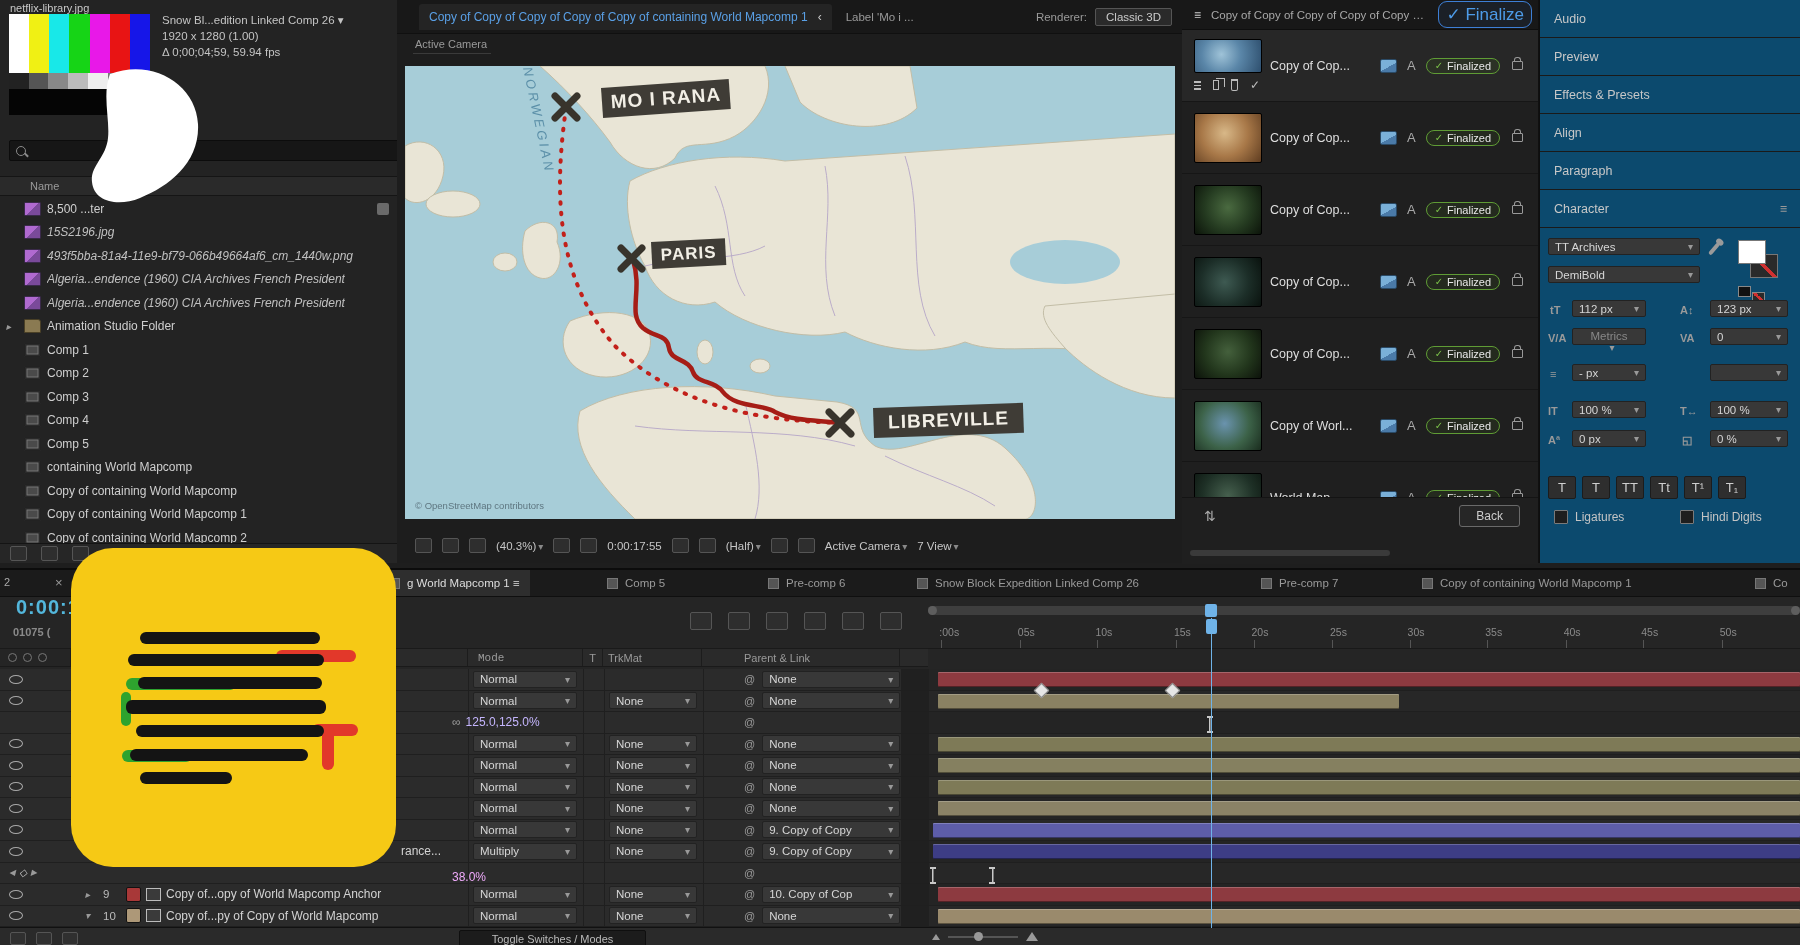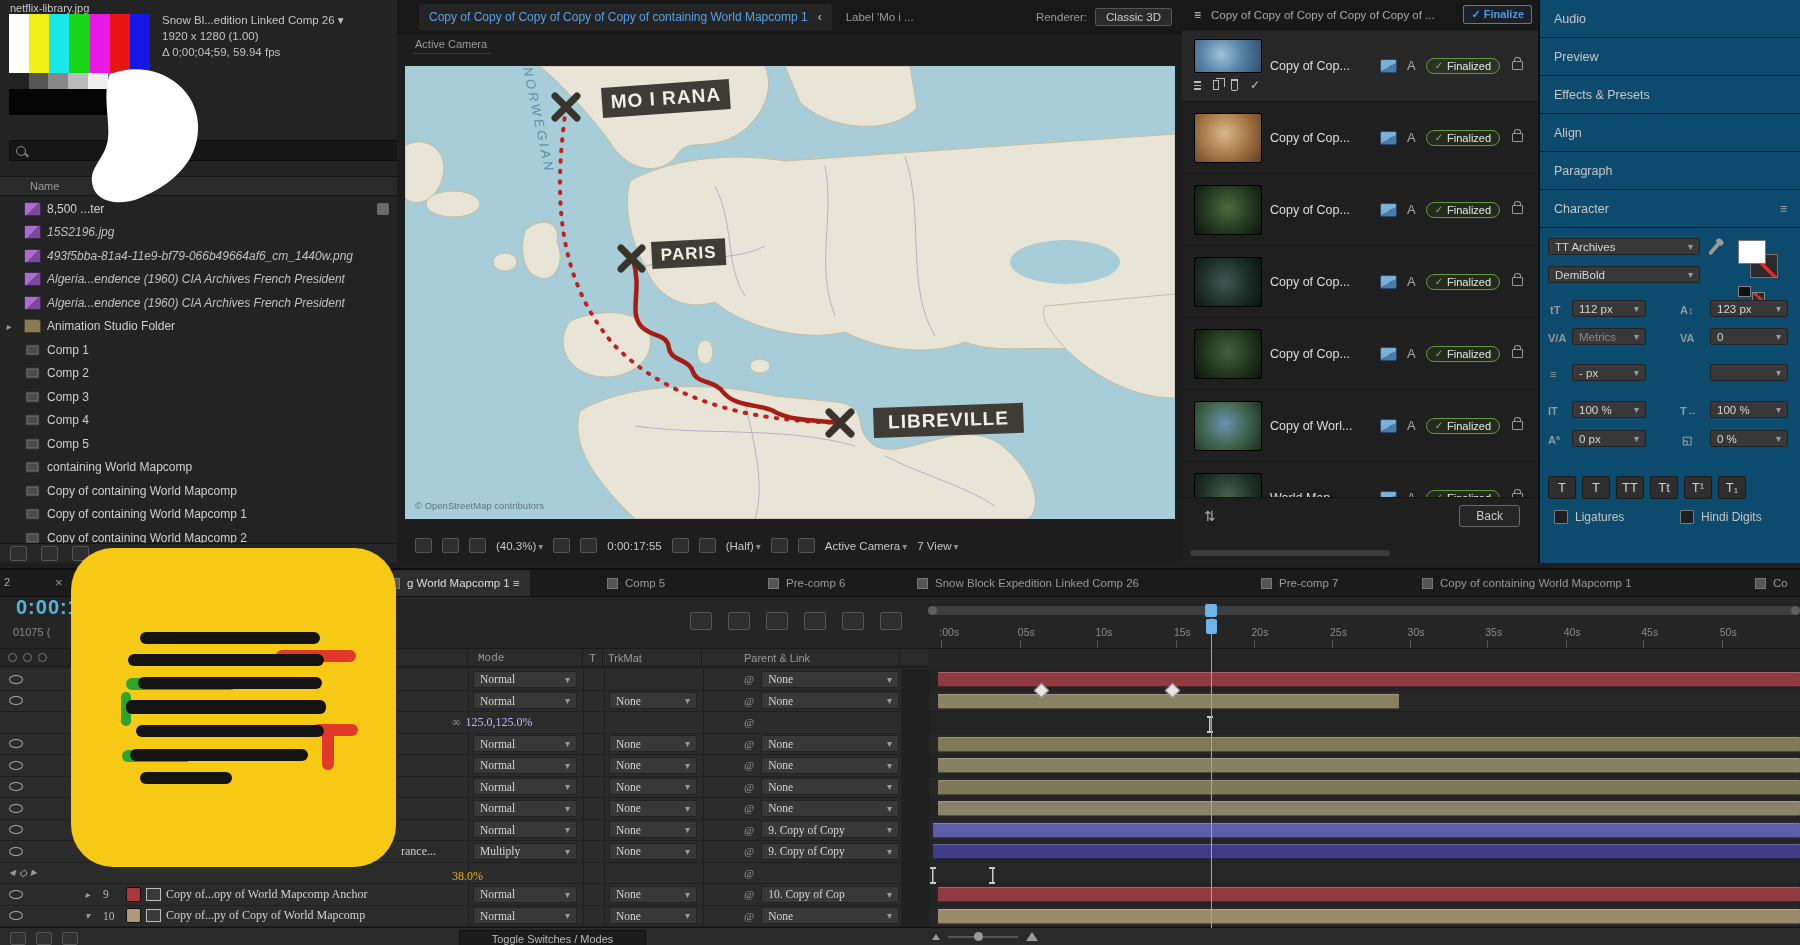--- a/index.html
+++ b/index.html
@@ -49,21 +49,21 @@
   .vw-cam{left:16px;top:38px;color:#9a9a9a;font-size:11px;border-bottom:1px solid #3a3a3a;padding:0 4px 3px 2px;}
   .map-wrap{left:8px;top:66px;width:770px;height:453px;}
   .map-attr{position:absolute;left:10px;bottom:8px;font-size:9.5px;color:#5e7680;}
   .vw-toolbar{left:0;top:528px;width:100%;height:35px;display:flex;align-items:center;gap:10px;padding-left:18px;box-sizing:border-box;color:#c6c6c6;font-size:11.5px;}
   .vw-toolbar .txt{white-space:nowrap;}
   .vw-toolbar .car{color:#888;font-size:10px;margin-left:2px;}
   
   .sk{left:1182px;top:0;width:356px;height:563px;background:#1f1f1f;border-right:1px solid #101010;}
   .sk-head{left:0;top:0;width:100%;height:30px;background:#181818;border-bottom:1px solid #0e0e0e;display:flex;align-items:center;gap:10px;padding:0 6px 0 12px;box-sizing:border-box;}
   .sk-title{color:#a8a8a8;font-size:11.5px;white-space:nowrap;overflow:hidden;text-overflow:ellipsis;flex:1;}
-  .btn-finalize{flex:none;border:1px solid #3d7fd6;color:#4d9be8;border-radius:2px;padding:2px 7px;font-size:11px;background:rgba(61,127,214,0.08);white-space:nowrap;font-weight:bold;}
+  .btn-finalize{flex:none;border:1px solid #3d7fd6;color:#4d9be8;border-radius:9px;padding:2px 7px;font-size:17px;background:rgba(61,127,214,0.08);white-space:nowrap;}
   .stack-rows{left:0;top:30px;width:100%;height:467px;overflow:hidden;}
   .stack-row{position:relative;height:72px;border-bottom:1px solid #161616;display:flex;align-items:center;padding-left:12px;gap:10px;box-sizing:border-box;}
   .stack-row[data-selected="true"]{background:#272727;}
   .thumb-wrap{width:66px;flex:none;align-self:center;}
   .stack-thumb{width:66px;height:48px;border-radius:2px;border:1px solid #000;}
   .stack-row[data-selected="true"] .stack-thumb{height:32px;}
   .row-actions{display:flex;gap:12px;margin-top:5px;align-items:center;color:#bbb;}
   .ic-ham{width:12px;height:9px;background:repeating-linear-gradient(#bbb 0 1.5px,transparent 1.5px 3.5px);}
   .ic-dup{width:8px;height:8px;border:1px solid #bbb;position:relative;}
   .ic-dup::after{content:"";position:absolute;left:2px;top:-3px;width:8px;height:8px;border:1px solid #bbb;border-left:0;border-bottom:0;}
@@ -100,40 +100,40 @@
   .chk .box{width:12px;height:12px;border:1px solid #7a7a7a;background:#1e1e1e;border-radius:1px;}
   
   .tl{left:0;top:568px;width:1800px;height:377px;background:#252525;border-top:2px solid #0c0c0c;}
   .tl-tabs{position:absolute;left:0;top:0;width:100%;height:26px;background:#1b1b1b;border-bottom:1px solid #0f0f0f;}
   .tl-stub{position:absolute;left:4px;top:6px;color:#aaa;font-size:11px;}
   .tl-x{position:absolute;left:55px;top:5px;color:#999;font-size:13px;}
   .tl-tab{position:absolute;top:0;height:26px;display:flex;align-items:center;gap:7px;padding:0 10px;color:#9a9a9a;font-size:11.5px;white-space:nowrap;}
   .tl-tab::before{content:"";width:9px;height:9px;background:#555;border:1px solid #777;flex:none;}
   .tl-tab[data-active="true"]{background:#2e2e2e;color:#ddd;}
   .tl-time{position:absolute;left:16px;top:26px;color:#53b7dc;font-size:20px;font-weight:bold;letter-spacing:1px;}
-  .tl-frame{position:absolute;left:13px;top:56px;color:#8a8a8a;font-size:11px;}
+  .tl-frame{position:absolute;left:13px;top:56px;color:#8a8a8a;font-size:11px;font-weight:bold;}
   .tl-icons{position:absolute;left:690px;top:42px;display:flex;gap:16px;}
   .tl-nav{position:absolute;left:928px;top:36px;width:872px;height:9px;background:#3e3e3e;border-radius:4px;}
   .tl-nav::before,.tl-nav::after{content:"";position:absolute;top:0;width:9px;height:9px;border-radius:50%;background:#5e5e5e;}
   .tl-nav::after{right:0;}
   .nav-tick{position:absolute;top:-2px;width:12px;height:13px;background:#6fb3e8;border-radius:2px;}
   .ruler{position:absolute;left:928px;top:48px;width:872px;height:30px;border-bottom:1px solid #191919;}
   .tick{position:absolute;top:8px;color:#8a8a8a;font-size:10.5px;}
   .tick::after{content:"";position:absolute;left:2px;top:14px;width:1px;height:8px;background:#555;}
   .tl-heads{position:absolute;left:0;top:78px;width:928px;height:17px;background:#2a2a2a;border-top:1px solid #1a1a1a;border-bottom:1px solid #1a1a1a;
      display:flex;color:#9a9a9a;font-size:11px;}
   .tl-heads div{border-right:1px solid #1c1c1c;display:flex;align-items:center;box-sizing:border-box;}
   .hc-ic{width:71px;background:#252525;gap:6px;padding-left:8px;}
   .hc-ic b{width:7px;height:7px;border:1px solid #777;border-radius:50%;}
   .hc-name{width:397px;}
   .hc-mode{width:115px;padding-left:10px;font-family:Liberation Mono, monospace;}
   .hc-t{width:20px;justify-content:center;}
   .hc-trk{width:99px;padding-left:5px;}
   .hc-par{width:198px;padding-left:42px;}
-  .tl-rows{position:absolute;left:0;top:99px;width:1800px;font-family:Liberation Serif, serif;}
+  .tl-rows{position:absolute;left:0;top:99px;width:1800px;}
   .tl-row{display:flex;height:21.5px;box-sizing:border-box;border-bottom:1px solid #1f1f1f;background:#2b2b2b;}
   .c-icons{width:71px;flex:none;display:flex;align-items:center;padding-left:9px;box-sizing:border-box;gap:4px;}
   .eye{width:12px;height:7px;border:1.5px solid #a8a8a8;border-radius:50%;}
   .kfnav{color:#9a9a9a;font-size:8px;display:flex;gap:4px;align-items:center;}
   .kfnav .kfd{font-size:10px;color:#c8c8c8;}
   .c-name{width:397px;flex:none;display:flex;align-items:center;gap:5px;position:relative;box-sizing:border-box;padding-left:14px;}
   .c-name .tw{width:13px;color:#999;font-size:10px;}
   .lnum{color:#bbb;font-size:11.5px;width:18px;}
   .lsw{width:13px;height:13px;border:1px solid #111;border-radius:2px;flex:none;}
   .licn{width:13px;height:11px;border:1px solid #bbb;background:#3a3a3a;flex:none;}
@@ -590,21 +590,21 @@
         <span>112 px</span>
           <i>▾</i>
         </span>
       <span class="cicon" style="left:140px;top:76px;">A↕</span>
       <span class="dd" style="left:170px;top:72px;width:78px;">
         <span>123 px</span>
           <i>▾</i>
         </span>
 
       <span class="cicon" style="left:8px;top:104px;">V/A</span>
-      <span class="dd" style="left:32px;top:100px;width:74px;color:#888;">
+      <span class="dd" style="left:32px;top:100px;width:74px;color:#888;flex-direction:column;">
         <span>Metrics</span>
           <i>▾</i>
         </span>
       <span class="cicon" style="left:140px;top:104px;">VA</span>
       <span class="dd" style="left:170px;top:100px;width:78px;">
         <span>0</span>
           <i>▾</i>
         </span>
 
       <span class="cicon" style="left:10px;top:140px;">≡</span>
@@ -1060,21 +1060,21 @@
               <i>◀</i>
               <i class="kfd">◇</i>
               <i>▶</i>
             </span>
           </div>
           <div class="c-name">
             <span class="tw"></span>
 
             <span class="pval-wrap">
 
-              <b class="pval" style="color: #eab308; margin-top: 8px;">38.0%</b>
+              <b class="pval" style="color: #f0abfc; margin-top: 8px;">38.0%</b>
             </span>
           </div>
           <div class="c-mode"></div>
           <div class="c-t"></div>
           <div class="c-trkmat"></div>
           <div class="c-parent">
             <span class="at">@</span>
 
           </div>
           <div class="c-pad"></div>

